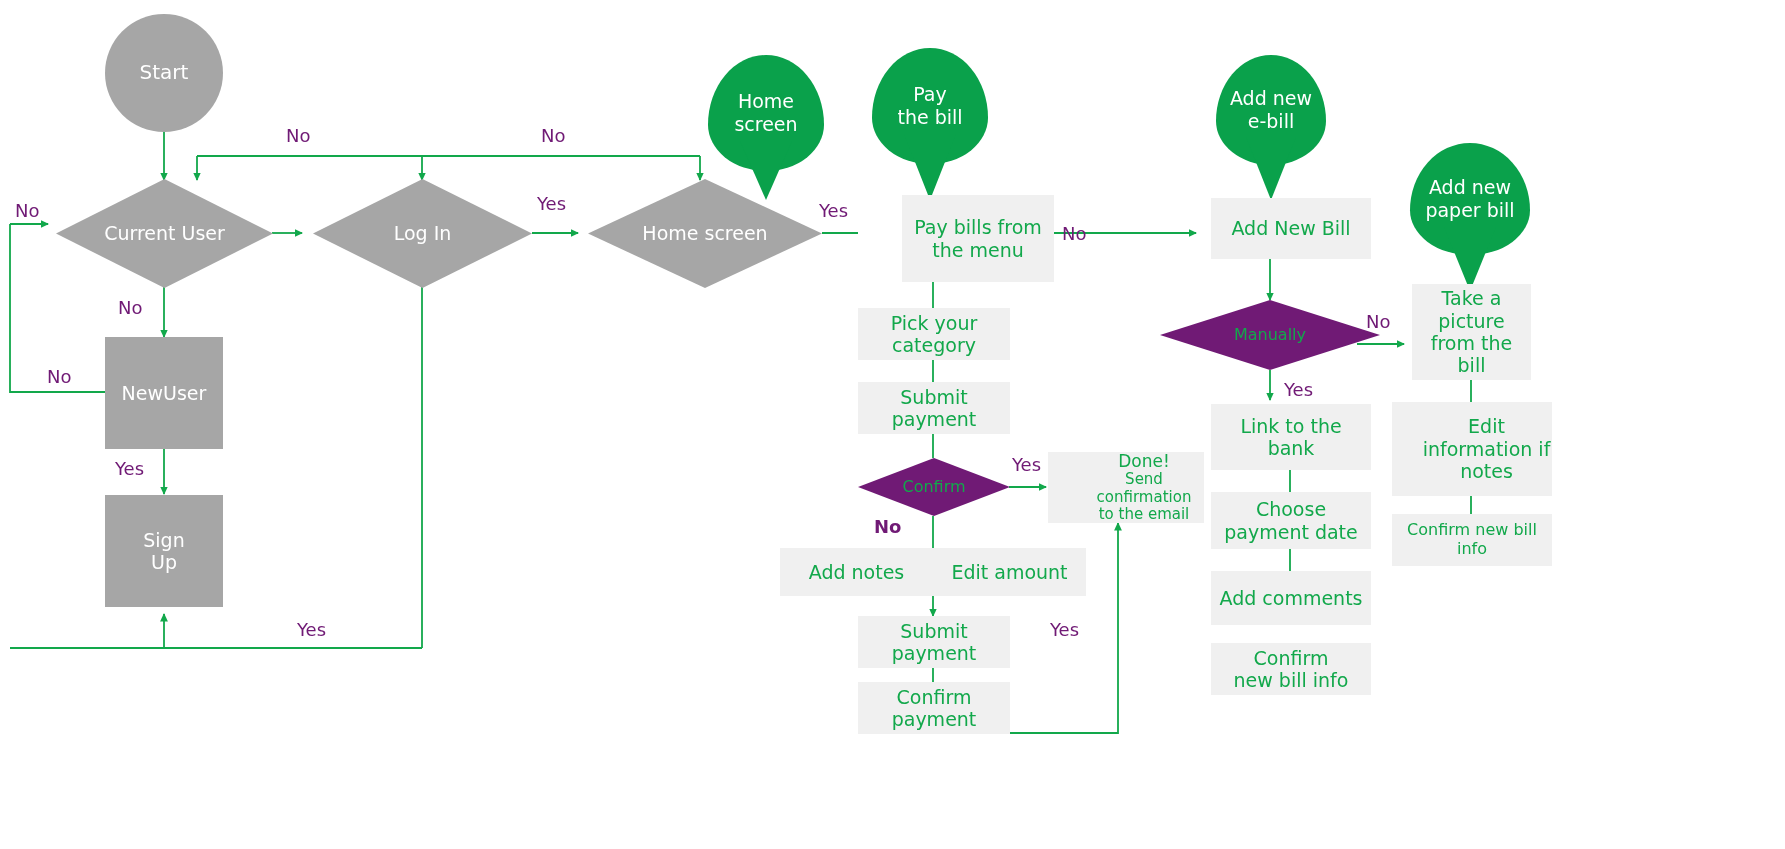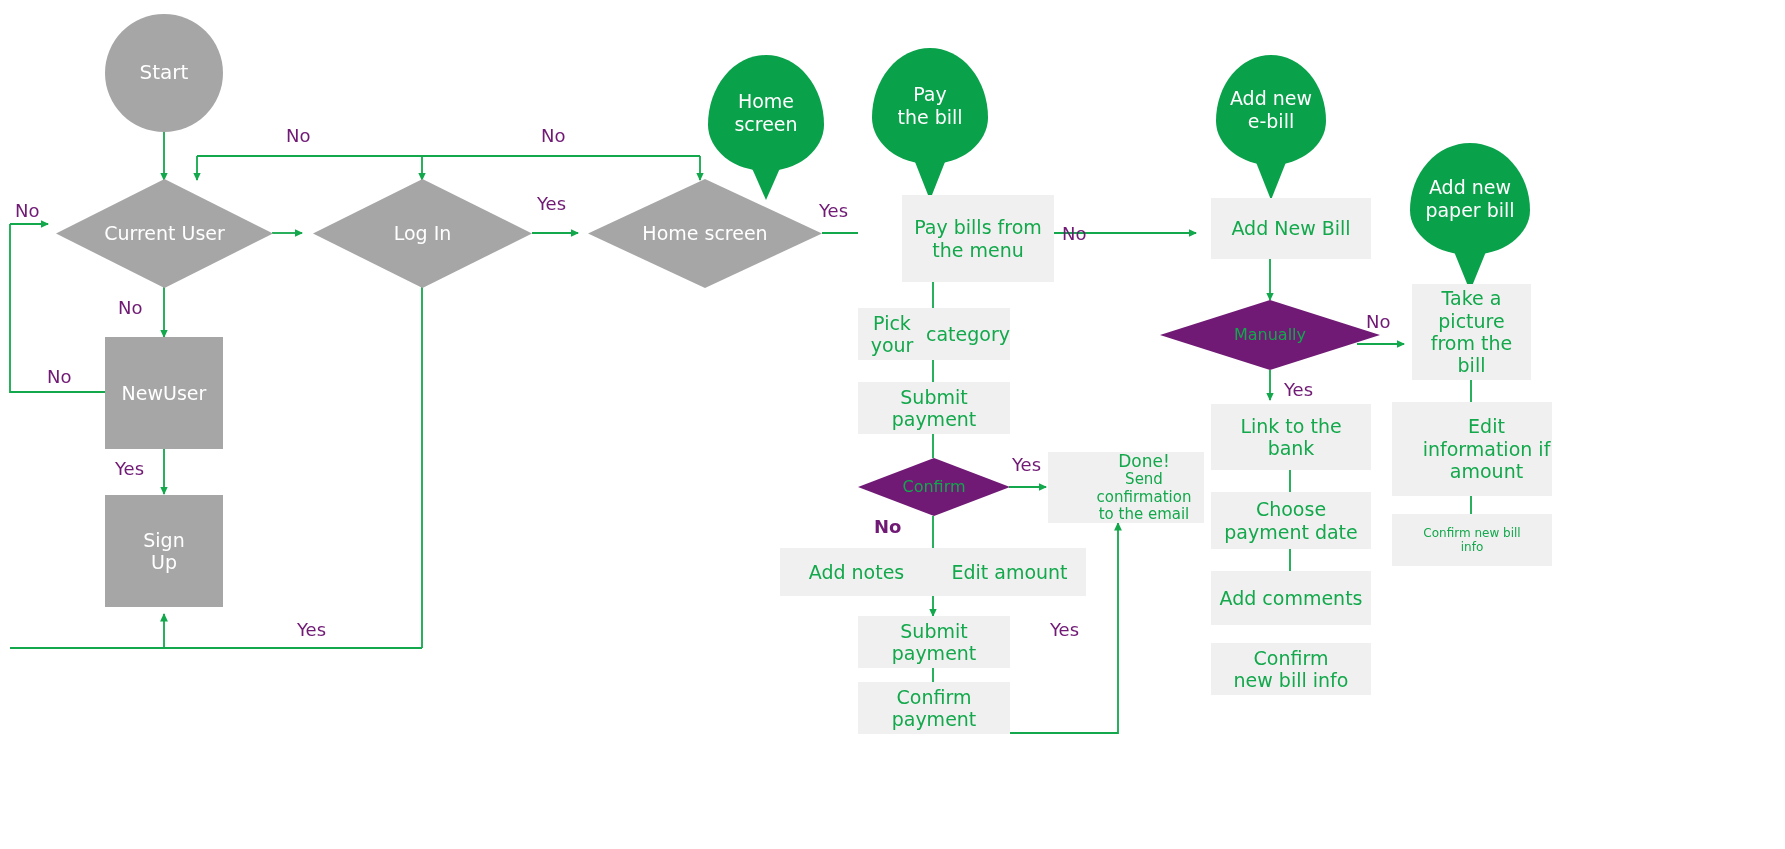--- a/index.html
+++ b/index.html
@@ -176,21 +176,21 @@
   <div class="node box-grey" style="left:105px;top:495px;width:118px;height:112px;flex-direction:column;">
     <span>Sign</span>
     <span>Up</span>
   </div>
 
   <div class="node box-light" style="left:858px;top:195px;width:152px;height:87px;flex-direction:column;margin-left:44px;">
     <span>Pay bills from</span>
     <span>the menu</span>
   </div>
 
-  <div class="node box-light" style="left:858px;top:308px;width:152px;height:52px;flex-direction:row;">
+  <div class="node box-light" style="left:858px;top:308px;width:152px;height:52px;flex-direction:column;">
     <span>Pick your</span>
     <span>category</span>
   </div>
 
   <div class="node box-light" style="left:858px;top:382px;width:152px;height:52px;flex-direction:column;">
     <span>Submit</span>
     <span>payment</span>
   </div>
 
   <div class="node diamond-light" style="left:858px;top:458px;width:152px;height:58px;">
@@ -250,24 +250,24 @@
   <div class="node box-light" style="left:1412px;top:284px;width:119px;height:96px;flex-direction:column;">
     <span>Take a</span>
     <span>picture</span>
     <span>from the</span>
     <span>bill</span>
   </div>
 
   <div class="node box-light" style="left:1392px;top:402px;width:160px;height:94px;flex-direction:column;padding-left:29px;">
     <span>Edit</span>
     <span>information if</span>
-    <span>amount</span>
-  </div>
-
-  <div class="node box-light" style="left:1392px;top:514px;width:160px;height:52px;flex-direction:column;font-size:12px;">
+    <span>notes</span>
+  </div>
+
+  <div class="node box-light" style="left:1392px;top:514px;width:160px;height:52px;flex-direction:column;font-size:16px;">
     <span>Confirm new bill</span>
     <span>info</span>
   </div>
 
   <div class="wire-label" style="left:15px;top:200px;">No</div>
   <div class="wire-label" style="left:118px;top:297px;">No</div>
   <div class="wire-label" style="left:47px;top:366px;">No</div>
   <div class="wire-label" style="left:115px;top:458px;">Yes</div>
   <div class="wire-label" style="left:286px;top:125px;">No</div>
   <div class="wire-label" style="left:541px;top:125px;">No</div>

